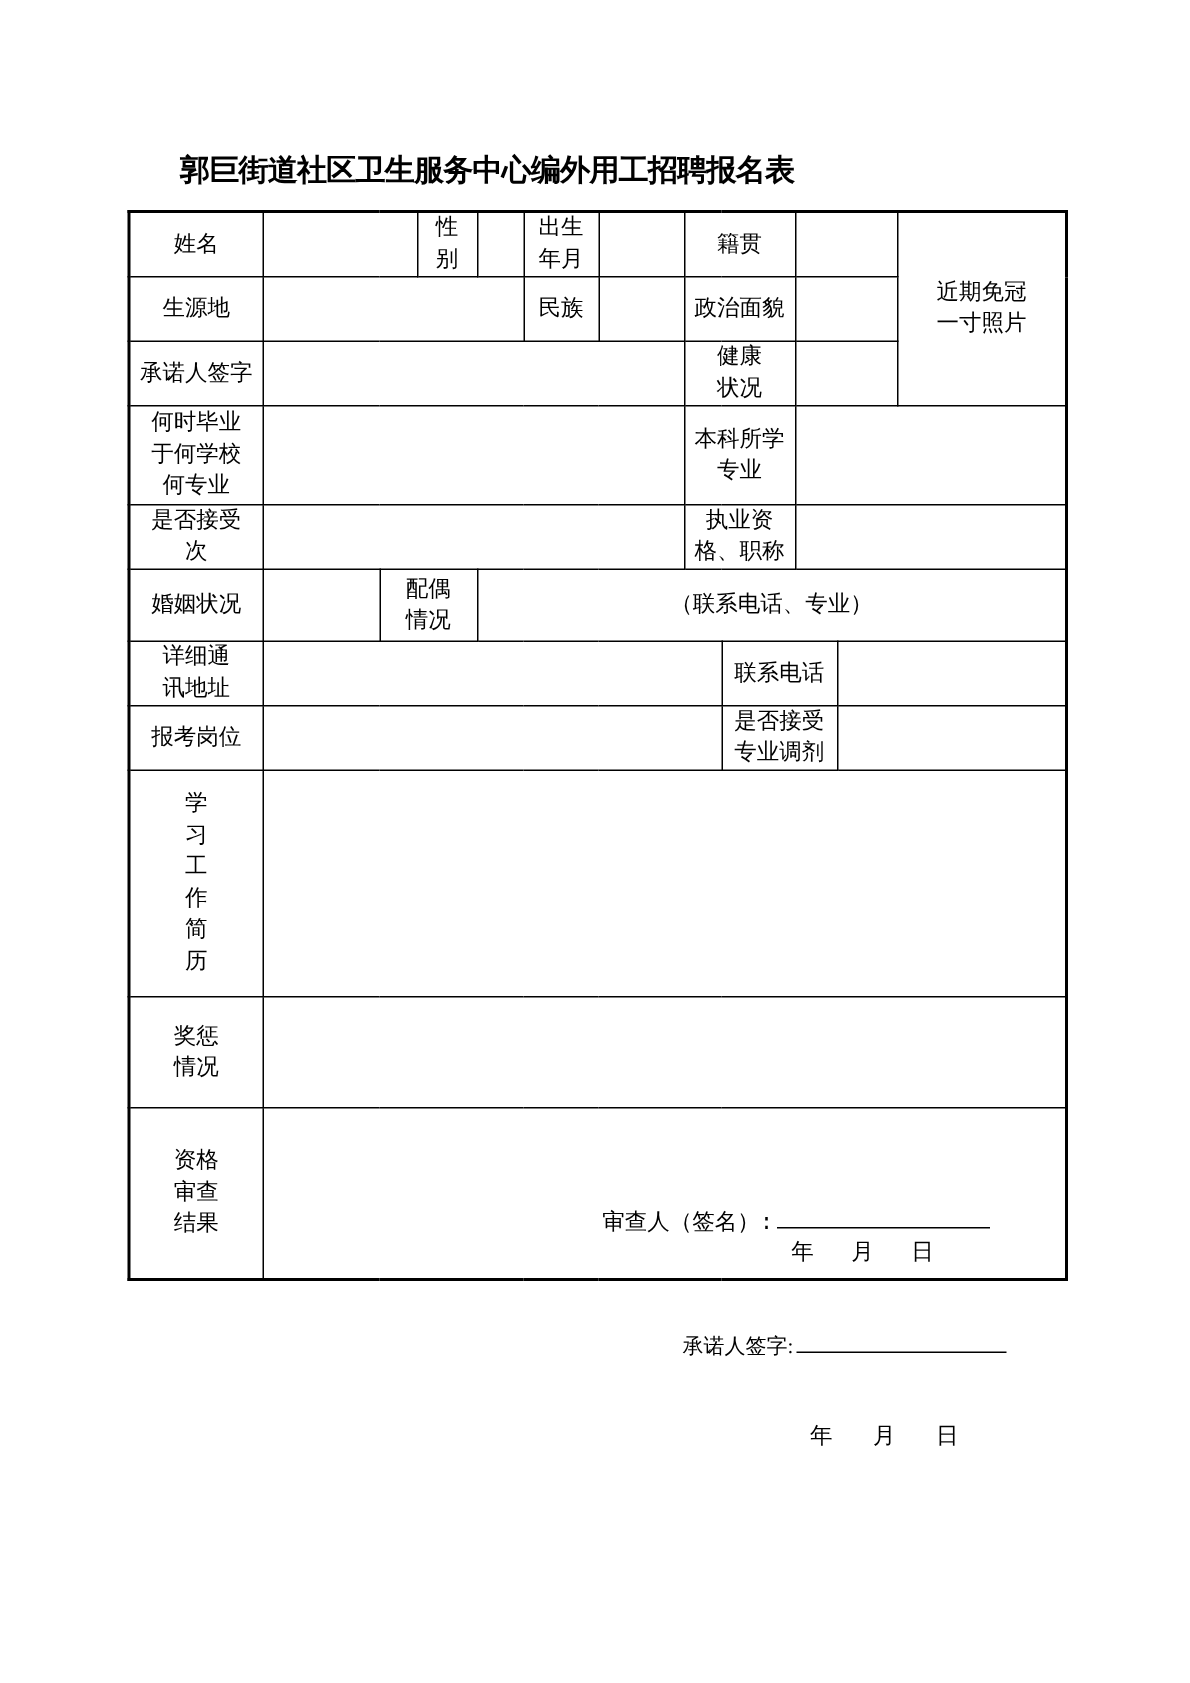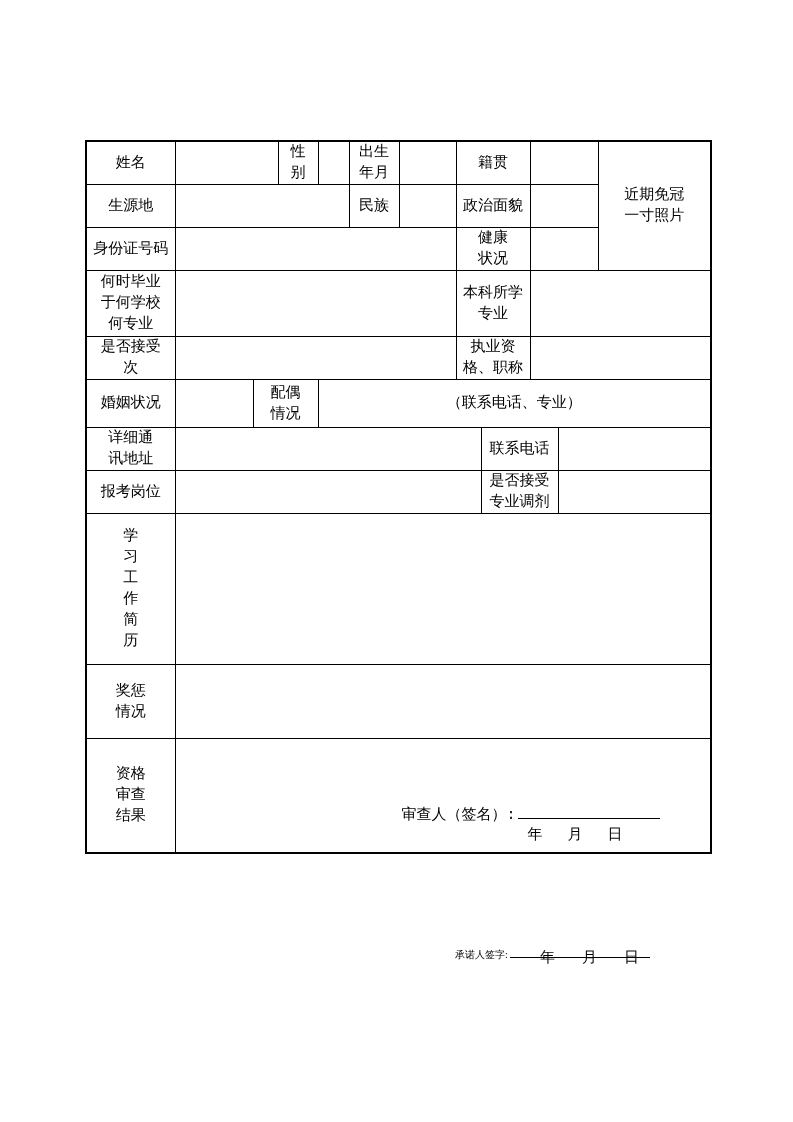--- a/index.html
+++ b/index.html
@@ -30,28 +30,29 @@
   td.photo-cell { line-height:24px;margin-left:26px; }
   td.resume-cell { line-height:25px; }
   td.note-cell { text-align:left; vertical-align:top; padding:4px 12px; }
   td.review-cell { position:relative; }
   .reviewer-line { position:absolute; left:226px; bottom:26px; white-space:nowrap; font-size:15px; }
   .review-date  { position:absolute; left:352px; bottom:6px; letter-spacing:5px; white-space:nowrap; font-size:15px; }
   .sign-underline { display:inline-block; border-bottom:1px solid #000; height:13px; margin-left:2px; }
   .sign-underline.reviewer { width:142px; }
   .sign-underline.promise { width:140px; }
   .pledge { position:absolute; left:118px; top:850px; font-size:15px; white-space:nowrap; }
-  .promise-line { position:absolute; left:455px; top:944px; font-size:10px; white-space:nowrap; }
+  .promise-line { position:absolute; left:455px; top:888px; font-size:14px; white-space:nowrap; }
   .bottom-date { position:absolute; left:540px; top:948px; font-size:15px; letter-spacing:6px; white-space:nowrap; }
 </style>
 </head>
 <body>
 
 <div class="page">
 
+  <div class="title">郭巨街道社区卫生服务中心编外用工招聘报名表</div>
 
   <table class="form-table">
     <colgroup>
       <col style="width:89px">
         <col style="width:78px">
         <col style="width:25px">
         <col style="width:40px">
       <col style="width:31px">
         <col style="width:50px">
         <col style="width:57px">
@@ -78,21 +79,21 @@
     </tr>
     <tr class="r2">
       <td>生源地</td>
       <td colspan="4"></td>
       <td>民族</td>
       <td></td>
       <td colspan="2">政治面貌</td>
       <td colspan="2"></td>
     </tr>
     <tr class="r3">
-      <td>身份证号码</td>
+      <td>承诺人签字</td>
       <td colspan="6"></td>
       <td colspan="2">健康
 状况</td>
       <td colspan="2"></td>
     </tr>
     <tr class="r4">
       <td>何时毕业
 于何学校
 何专业</td>
       <td colspan="6"></td>

